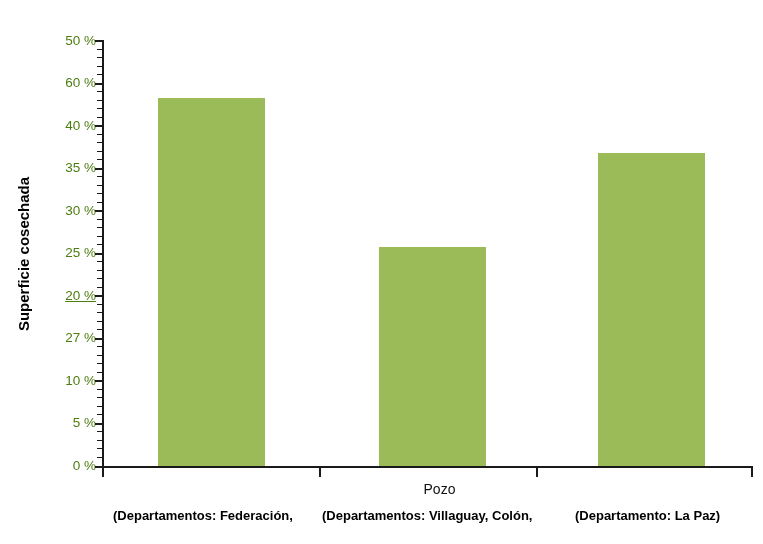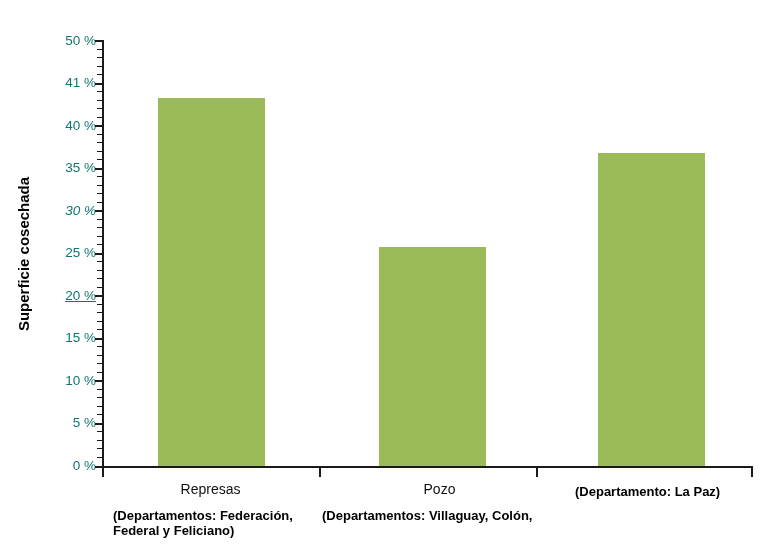--- a/index.html
+++ b/index.html
@@ -67,21 +67,21 @@
     height: 1px;
     background: #1a1a1a;
     width: 5px;
   }
   .tick-label {
     position: absolute;
     right: 0;
     text-align: right;
     font-size: 13.5px;
     white-space: nowrap;
-    color: #0f766e;
+    color: #4d7c0f;
   }
   .ylabels {
     position: absolute;
     left: 0px;
     top: 0px;
     width: 96px;
     height: 544px;
   }
 
   
@@ -119,27 +119,27 @@
 <body>
 
 <div id="chart-root">
 
   <div class="y-axis-title-wrap">
     <div class="y-axis-title-inner">Superficie cosechada</div>
   </div>
 
   <div class="ylabels">
     <div class="tick-label" style="top:33px;  width:92px;">50 %</div>
-    <div class="tick-label" style="top:75px;  width:92px;">41 %</div>
+    <div class="tick-label" style="top:75px;  width:92px;">60 %</div>
     <div class="tick-label" style="top:118px; width:92px;">40 %</div>
     <div class="tick-label" style="top:160px; width:92px;">35 %</div>
-    <div class="tick-label" style="top:203px; width:92px;font-style:italic;">30 %</div>
+    <div class="tick-label" style="top:203px; width:92px;">30 %</div>
     <div class="tick-label" style="top:245px; width:92px;">25 %</div>
     <div class="tick-label" style="top:288px; width:92px;text-decoration:underline;">20 %</div>
-    <div class="tick-label" style="top:330px; width:92px;">15 %</div>
+    <div class="tick-label" style="top:330px; width:92px;">27 %</div>
     <div class="tick-label" style="top:373px; width:92px;">10 %</div>
     <div class="tick-label" style="top:415px; width:92px;">5 %</div>
     <div class="tick-label" style="top:458px; width:92px;">0 %</div>
   </div>
 
   <div class="axis-y-line"></div>
   <div class="axis-x-line"></div>
 
   <div class="tick-major" style="left:95px; top:40px;"></div>
   <div class="tick-major" style="left:95px; top:83px;"></div>
@@ -196,29 +196,27 @@
 
   <div class="xtick" style="left:102px;"></div>
   <div class="xtick" style="left:319px;"></div>
   <div class="xtick" style="left:536px;"></div>
   <div class="xtick" style="left:751px;"></div>
 
   <div class="bar" style="left:158px; top:98px;  width:107px; height:368px;"></div>
   <div class="bar" style="left:379px; top:247px; width:107px; height:219px;"></div>
   <div class="bar" style="left:598px; top:153px; width:107px; height:313px;"></div>
 
-  <div class="cat-label" style="left:102px; top:481px; width:217px;">Represas</div>
   <div class="cat-label" style="left:331px; top:481px; width:217px;">Pozo</div>
 
   <div class="cat-sub" style="left:113px; top:508px; width:215px; text-align:left;">
     <div>(Departamentos: Federación,</div>
-    <div>Federal y Feliciano)</div>
   </div>
 
   <div class="cat-sub" style="left:322px; top:508px; width:250px; text-align:left;">
     <div>(Departamentos: Villaguay, Colón,</div>
   </div>
 
-  <div class="cat-sub" style="left:575px; top:484px; width:180px; text-align:left;">
+  <div class="cat-sub" style="left:575px; top:508px; width:180px; text-align:left;">
     <div>(Departamento: La Paz)</div>
   </div>
 
 </div>
 
 </body></html>

